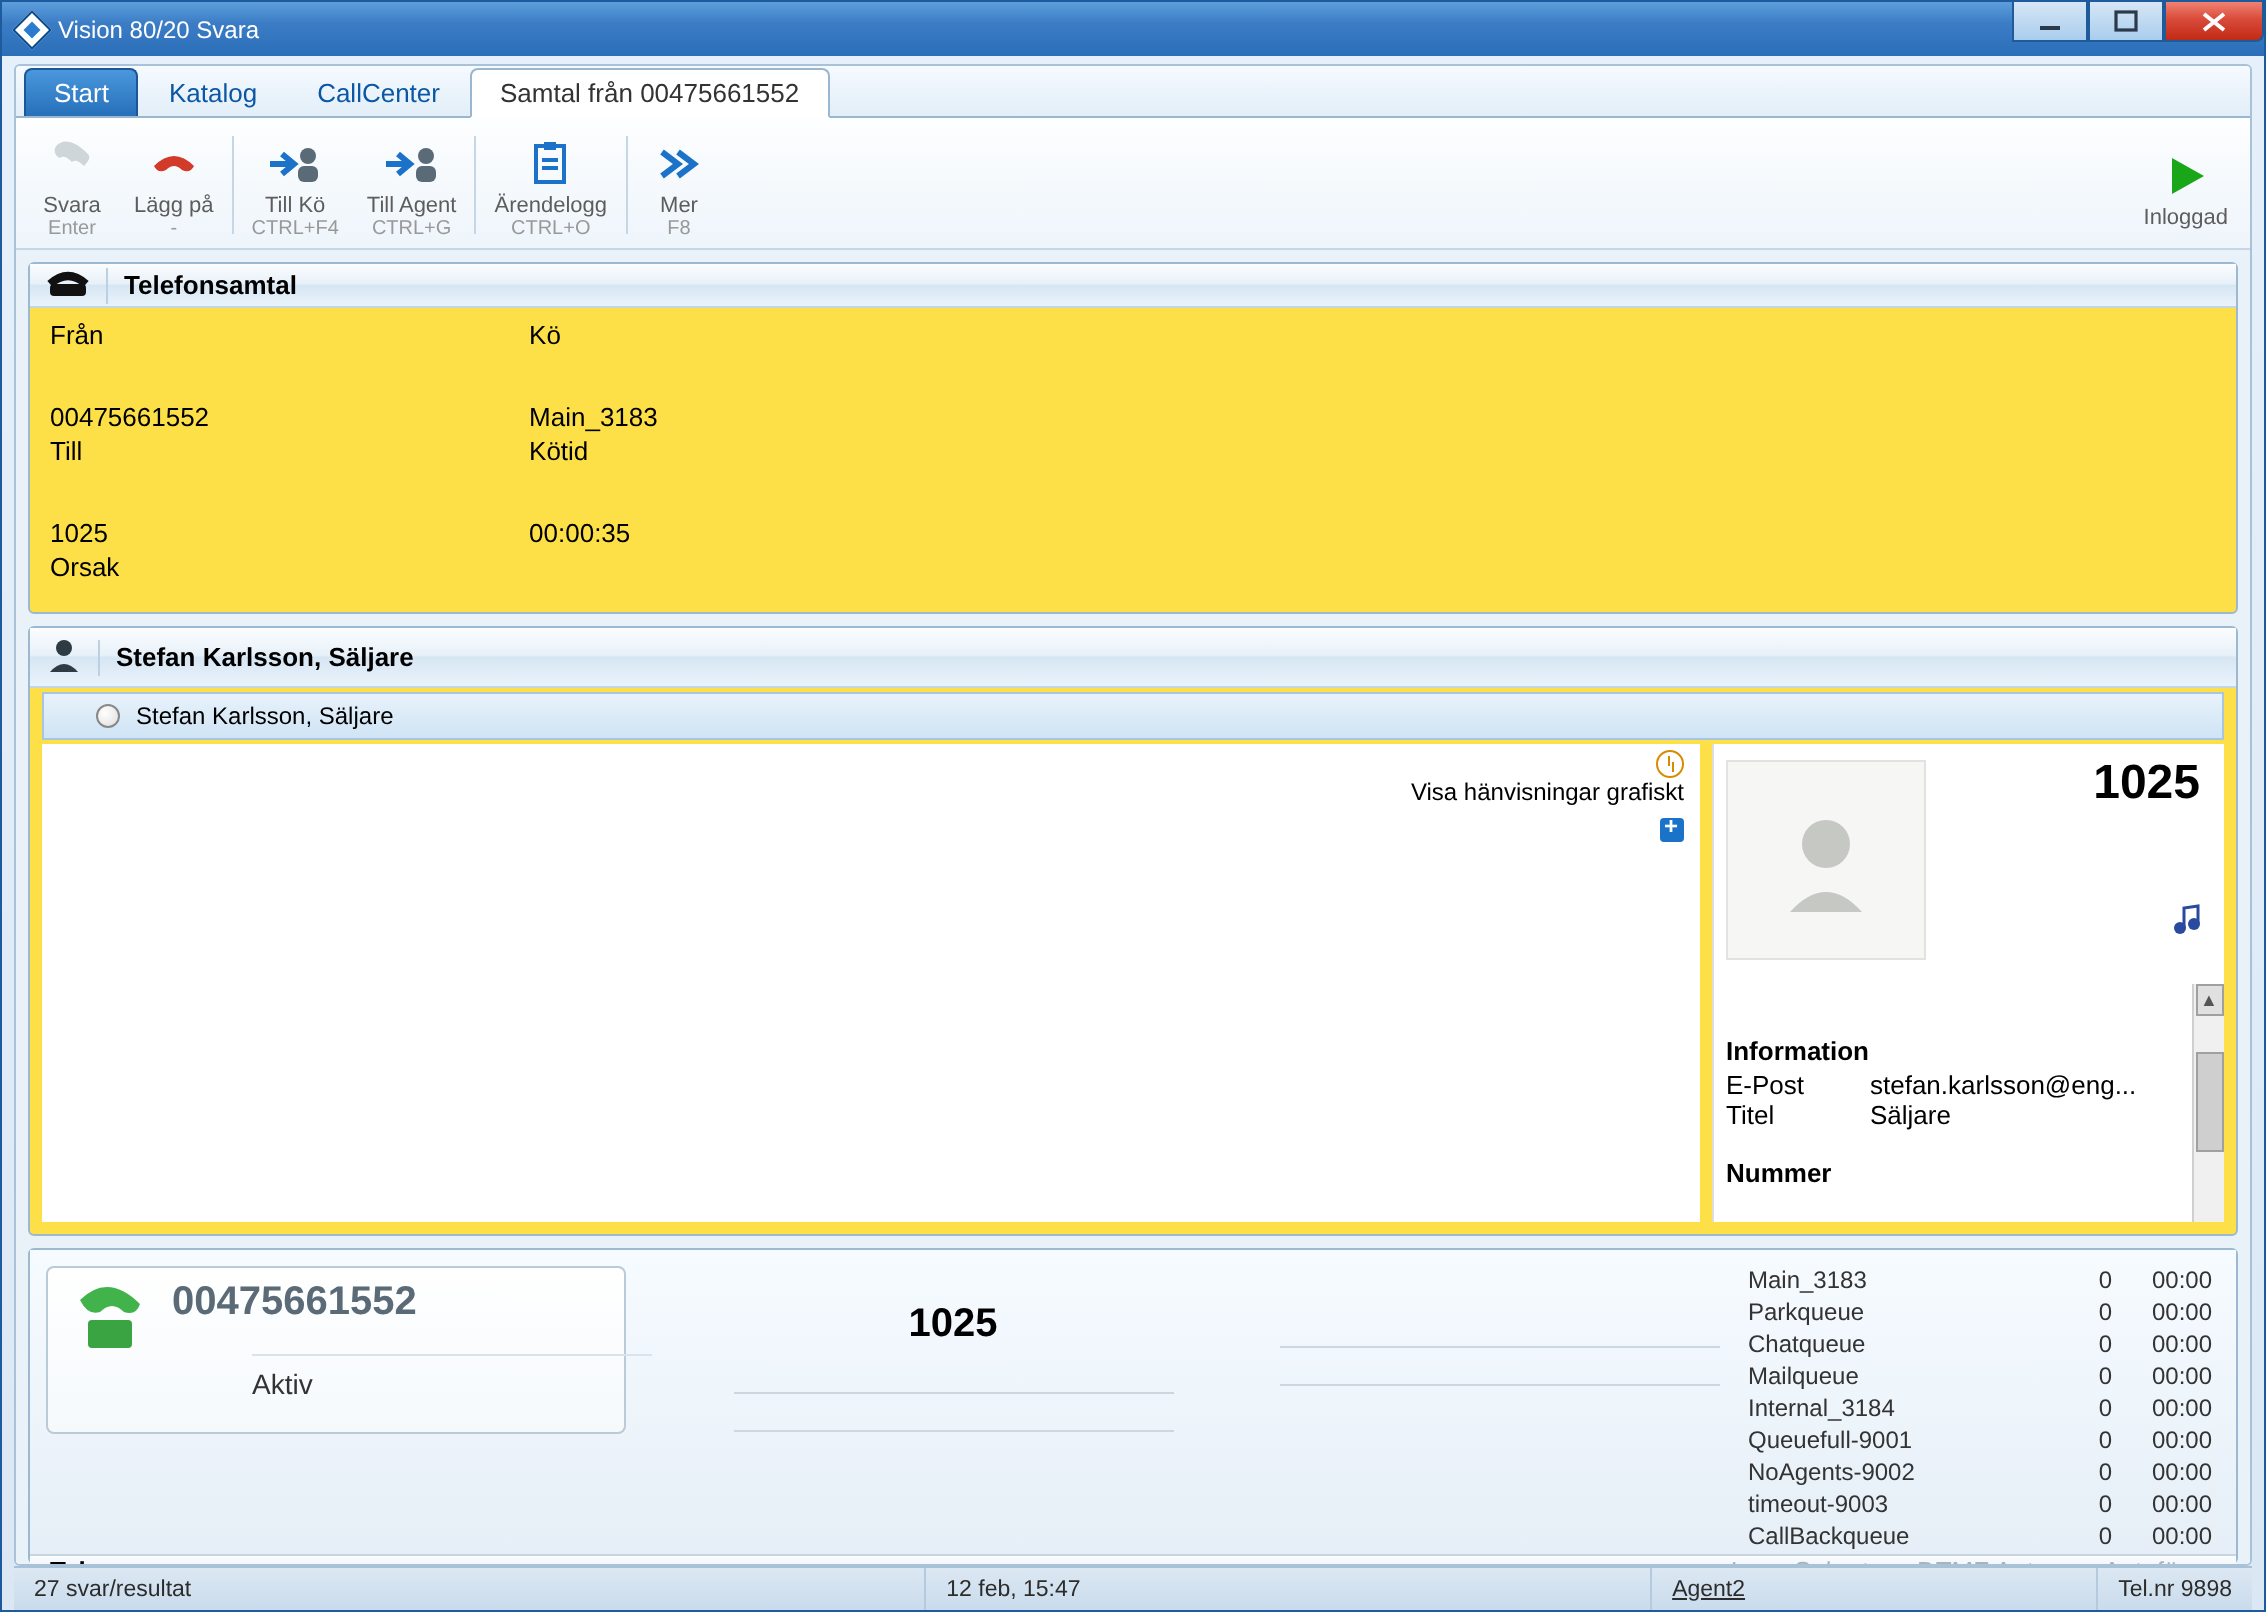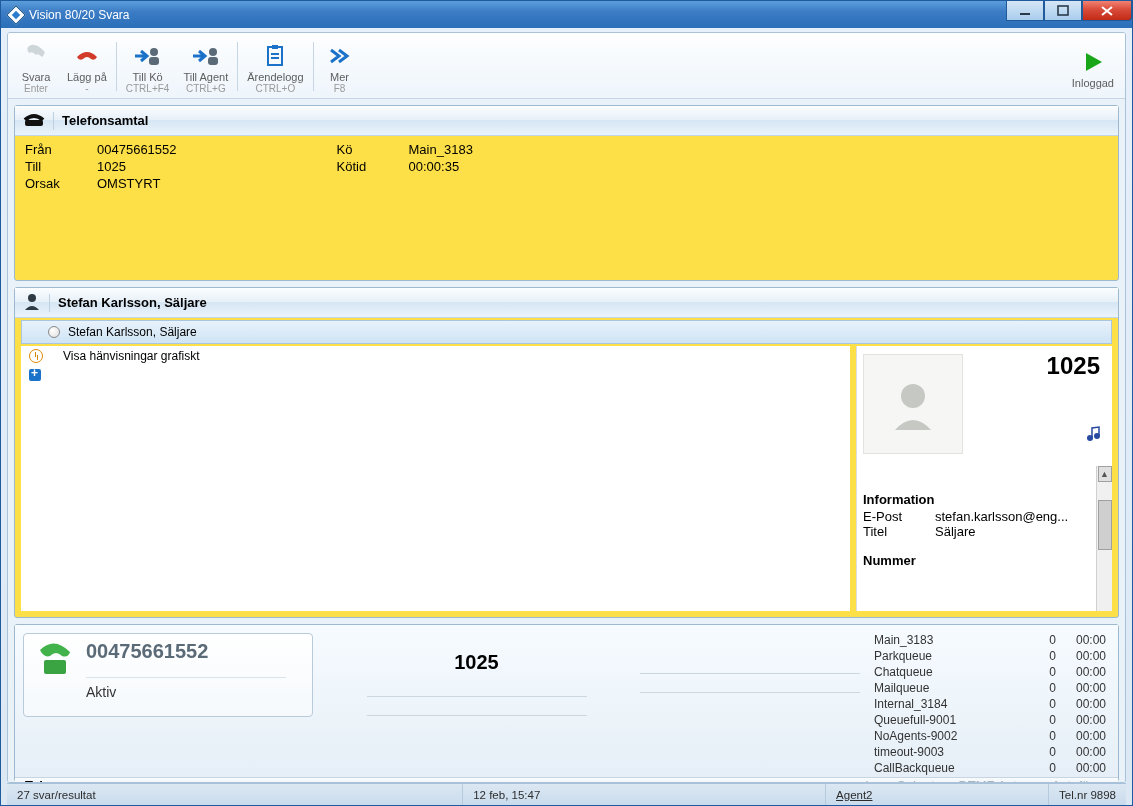--- a/index.html
+++ b/index.html
@@ -34,29 +34,29 @@
 .rbsep{ width:1px; background:#c6d6e4; margin:4px 2px;}
 
 
 .panels{ flex:1; padding:6px 6px 0 6px; display:flex; flex-direction:column; gap:6px; background:#e9f2f9;}
 .panel{ background:#fde047; border:1px solid #9db9d2; border-radius:3px; display:flex; flex-direction:column;}
 .panelhead{ height:30px; display:flex; align-items:center; gap:8px; padding:0 8px; background:linear-gradient(to bottom,#fbfdff 0%,#e7f0f8 48%,#d6e6f3 50%,#eaf3fb 100%); border-bottom:1px solid #c3d6e6; font-weight:bold; font-size:13px;}
 .panelbody{ padding:6px 10px 10px 10px; }
 
 .callgrid{ display:flex; gap:160px; font-size:13px; }
 .callgrid .col{ display:flex; flex-direction:column; gap:2px;}
-.callgrid .row{ display:flex; gap:26px;}
+.callgrid .row{ display:flex; gap:26px;flex-direction:column;}
 .callgrid .lbl{ width:46px;}
 
 .contactpanel{ flex:1; display:flex; flex-direction:column; min-height:0;}
 .subrow{ height:24px; background:linear-gradient(to bottom,#e8f2fb,#cfe4f5); border:1px solid #a8c6e1; display:flex; align-items:center; padding-left:26px; gap:8px; font-size:12px; margin:2px 6px 0 6px;}
 .statusdot{ width:12px; height:12px; border:1px solid #888; border-radius:50%; background:radial-gradient(circle at 35% 35%,#fff,#ddd);}
 .contactbody{ flex:1; display:flex; padding:2px 6px 6px 6px; gap:6px; min-height:0;}
 .leftlist{ flex:1; background:#fff; font-size:12px;}
-.listline{ display:flex; align-items:flex-end; gap:20px; padding:3px 8px;}
+.listline{ display:flex; align-items:flex-end; gap:0; padding:3px 8px;flex-direction:column;}
 .clockic{ width:14px;height:14px;border:1.5px solid #d98b00;border-radius:50%;position:relative;}
 .clockic::after{content:'';position:absolute;left:5px;top:2px;width:1px;height:5px;background:#d98b00;box-shadow:2px 3px 0 0 #d98b00;}
 .plusic{ width:12px;height:12px;background:#1a73c9;position:relative;border-radius:2px;}
 .plusic::before{content:'+';position:absolute;color:#fff;font-weight:bold;left:2px;top:-3px;}
 .redtext{ color:#d30000; font-weight:bold;}
 .rightinfo{ width:256px; background:#fff; border-left:1px solid #ddd; position:relative; padding:6px 6px 0 6px; font-size:13px;}
 .extnum{ position:absolute; right:12px; top:6px; font-size:24px; font-weight:bold;}
 .avatar{ width:100px;height:100px;background:#f6f6f4;border:1px solid #e2e2de;display:flex;align-items:center;justify-content:center;margin-top:2px;}
 .infosec{ margin-top:38px; font-size:13px;}
 .infosec .h{font-weight:bold;margin-bottom:2px;}
@@ -64,21 +64,21 @@
 .infosec .k{width:54px;}
 .scrollbar{position:absolute;right:0;top:120px;bottom:0;width:16px;background:#f0f0f0;border-left:1px solid #d0d0d0;}
 .scrollbar .thumb{width:14px;height:50px;background:#cfcfcf;border:1px solid #a0a0a0;margin:18px auto 0;}
 .scrollbar .arr{width:14px;height:16px;background:#e0e0e0;border:1px solid #a0a0a0;margin:0 auto;display:flex;align-items:center;justify-content:center;font-size:9px;color:#555;}
 
 
 .bottom{ height:158px; display:flex; flex-direction:column;}
 .callstrip{ flex:1; display:flex; padding:8px 8px 0 8px; gap:10px; background:linear-gradient(to bottom,#f6fbff,#e6eff7);}
 .callcard{ width:290px; height:84px; border:1px solid #b9cad9; border-radius:4px; background:linear-gradient(to bottom,#fff,#f5f9fc); display:flex; padding:6px 10px; gap:10px;}
 .callcard .num{ font-size:20px; color:#5a6a77; font-weight:600;}
-.callcard .stat{ font-size:14px; color:#333; margin-top:14px; border-top:1px solid #d9e3eb; padding-top:6px; width:200px;}
+.callcard .stat{ font-size:14px; color:#333; margin-top:14px; border-top:1px solid #d9e3eb; padding-top:6px; width:200px;margin-left:40px;}
 .centernum{ flex:1; display:flex; flex-direction:column; align-items:center; font-size:20px; font-weight:bold; padding-top:18px;}
 .centernum .lines{width:220px;border-top:1px solid #ccd7e0;margin-top:22px;}
 .centernum .lines+.lines{margin-top:18px;}
 .queuebox{ width:240px; font-size:12px; color:#333; padding-top:0;}
 .queuebox .qr{display:flex; justify-content:space-between; padding:0 4px; height:16px;}
 .queuebox .qr span:nth-child(1){flex:1;}
 .queuebox .qr span:nth-child(2){width:30px;text-align:right;}
 .queuebox .qr span:nth-child(3){width:50px;text-align:right;}
 .talrow{ height:26px; background:linear-gradient(to bottom,#fafcfe,#dfe9f1); border-top:1px solid #c7d5e1; display:flex; align-items:center; justify-content:space-between; padding:0 10px; font-size:13px;}
 .talrow .ropts{ color:#a9b3bc; font-size:13px;}
@@ -119,20 +119,26 @@
         <svg width="14" height="12">
           <path d="M2 2 L12 10 M12 2 L2 10" stroke="#fff" stroke-width="2"></path>
         </svg>
       </div>
   </div>
 </div>
 
 <div class="outerframe">
  <div class="whitesurf">
 
+  <div class="tabrow">
+    <div class="tab start">Start</div>
+    <div class="tab link">Katalog</div>
+    <div class="tab link">CallCenter</div>
+    <div class="tab active">Samtal från 00475661552</div>
+  </div>
 
   <div class="ribbon">
     <div class="rbgroup">
       <div class="rbbtn">
         <div class="ic">
               <svg width="28" height="26">
                 <path d="M6 4 Q12 -2 22 8 Q24 10 20 14 Q16 10 14 12 Q10 8 8 10 Q4 8 6 4" fill="#cfd6da"></path>
               </svg>
             </div>
         <span>Svara</span>

